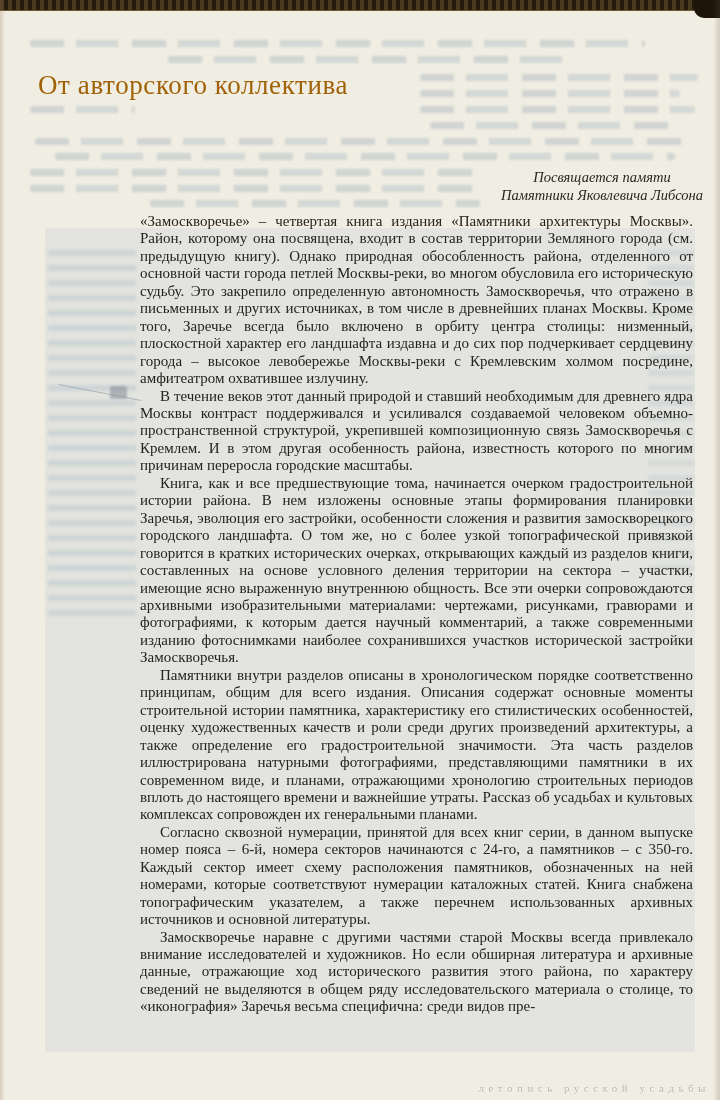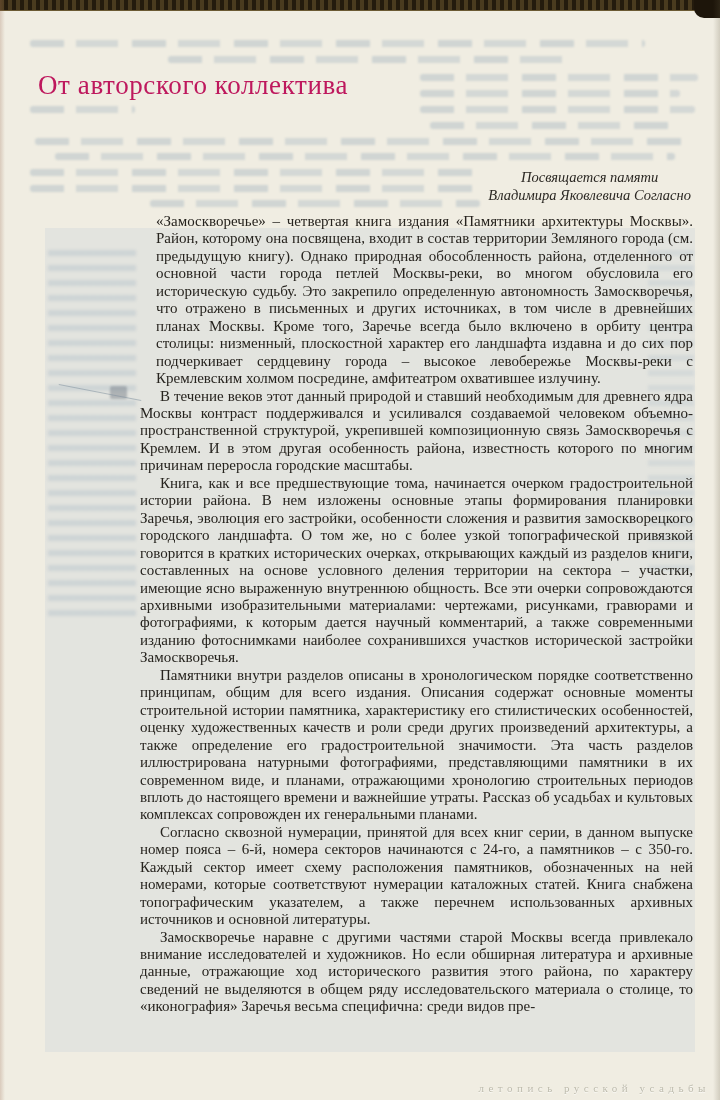--- a/index.html
+++ b/index.html
@@ -48,34 +48,34 @@
     background:rgba(110,120,130,0.45);border-radius:2px;filter:blur(1px);
   }
   .scratch{
     position:absolute;left:58px;top:392px;width:84px;height:1px;
     background:rgba(130,145,158,0.55);transform:rotate(11deg);filter:blur(.4px);
   }
   
   .page-title{
     position:absolute;left:38px;top:70px;margin:0;
     font-size:27px;font-weight:normal;letter-spacing:.6px;
-    color:#be185d;
+    color:#a16207;
   }
   .dedication{
-    position:absolute;right:29px;top:168px;
+    position:absolute;right:17px;top:168px;
     font-style:italic;font-size:14.5px;line-height:18px;
     text-align:center;color:#2a2722;
   }
   .body-text{
     position:absolute;left:140px;top:213px;width:553px;
     font-size:15px;line-height:17.45px;color:#26231e;
     text-align:justify;
   }
   .body-text p{margin:0;text-indent:20px;}
-  .body-text p.first{text-indent:0;margin-left:16px;}
+  .body-text p.first{text-indent:0;}
   .watermark{
     position:absolute;right:10px;bottom:6px;
     font-size:11px;letter-spacing:4.5px;color:#bdbbac;
     text-shadow:0 1px 1px rgba(255,255,255,.9);
   }
 </style>
 </head>
 <body>
 
 <div class="top-border"></div>
@@ -98,21 +98,21 @@
 <div class="ghost" style="left:150px;top:200px;width:330px;"></div>
 <div class="ghost-col" style="left:48px;top:250px;width:88px;height:370px;"></div>
 <div class="ghost-col" style="left:648px;top:250px;width:46px;height:330px;opacity:.7;"></div>
 <div class="smudge"></div>
 <div class="scratch"></div>
 
 <h1 class="page-title">От авторского коллектива</h1>
 
 <div class="dedication">
   <div>Посвящается памяти</div>
-  <div>Владимира Яковлевича Согласно</div>
+  <div>Памятники Яковлевича Либсона</div>
 </div>
 
 <div class="body-text">
   <p class="first">«Замоскворечье» – четвертая книга издания «Памятники архитектуры Москвы». Район, которому она посвящена, входит в состав территории Земляного города (см. предыдущую книгу). Однако природная обособленность района, отделенного от основной части города петлей Москвы-реки, во многом обусловила его историческую судьбу. Это закрепило определенную автономность Замоскворечья, что отражено в письменных и других источниках, в том числе в древнейших планах Москвы. Кроме того, Заречье всегда было включено в орбиту центра столицы: низменный, плоскостной характер его ландшафта издавна и до сих пор подчеркивает сердцевину города – высокое левобережье Москвы-реки с Кремлевским холмом посредине, амфитеатром охватившее излучину.</p>
   <p>В течение веков этот данный природой и ставший необходимым для древнего ядра Москвы контраст поддерживался и усиливался создаваемой человеком объемно-пространственной структурой, укрепившей композиционную связь Замоскворечья с Кремлем. И в этом другая особенность района, известность которого по многим причинам переросла городские масштабы.</p>
   <p>Книга, как и все предшествующие тома, начинается очерком градостроительной истории района. В нем изложены основные этапы формирования планировки Заречья, эволюция его застройки, особенности сложения и развития замоскворецкого городского ландшафта. О том же, но с более узкой топографической привязкой говорится в кратких исторических очерках, открывающих каждый из разделов книги, составленных на основе условного деления территории на сектора – участки, имеющие ясно выраженную внутреннюю общность. Все эти очерки сопровождаются архивными изобразительными материалами: чертежами, рисунками, гравюрами и фотографиями, к которым дается научный комментарий, а также современными изданию фотоснимками наиболее сохранившихся участков исторической застройки Замоскворечья.</p>
   <p>Памятники внутри разделов описаны в хронологическом порядке соответственно принципам, общим для всего издания. Описания содержат основные моменты строительной истории памятника, характеристику его стилистических особенностей, оценку художественных качеств и роли среди других произведений архитектуры, а также определение его градостроительной значимости. Эта часть разделов иллюстрирована натурными фотографиями, представляющими памятники в их современном виде, и планами, отражающими хронологию строительных периодов вплоть до настоящего времени и важнейшие утраты. Рассказ об усадьбах и культовых комплексах сопровожден их генеральными планами.</p>
   <p>Согласно сквозной нумерации, принятой для всех книг серии, в данном выпуске номер пояса – 6-й, номера секторов начинаются с 24-го, а памятников – с 350-го. Каждый сектор имеет схему расположения памятников, обозначенных на ней номерами, которые соответствуют нумерации каталожных статей. Книга снабжена топографическим указателем, а также перечнем использованных архивных источников и основной литературы.</p>
   <p>Замоскворечье наравне с другими частями старой Москвы всегда привлекало внимание исследователей и художников. Но если обширная литература и архивные данные, отражающие ход исторического развития этого района, по характеру сведений не выделяются в общем ряду исследовательского материала о столице, то «иконография» Заречья весьма специфична: среди видов пре-</p>
 </div>

